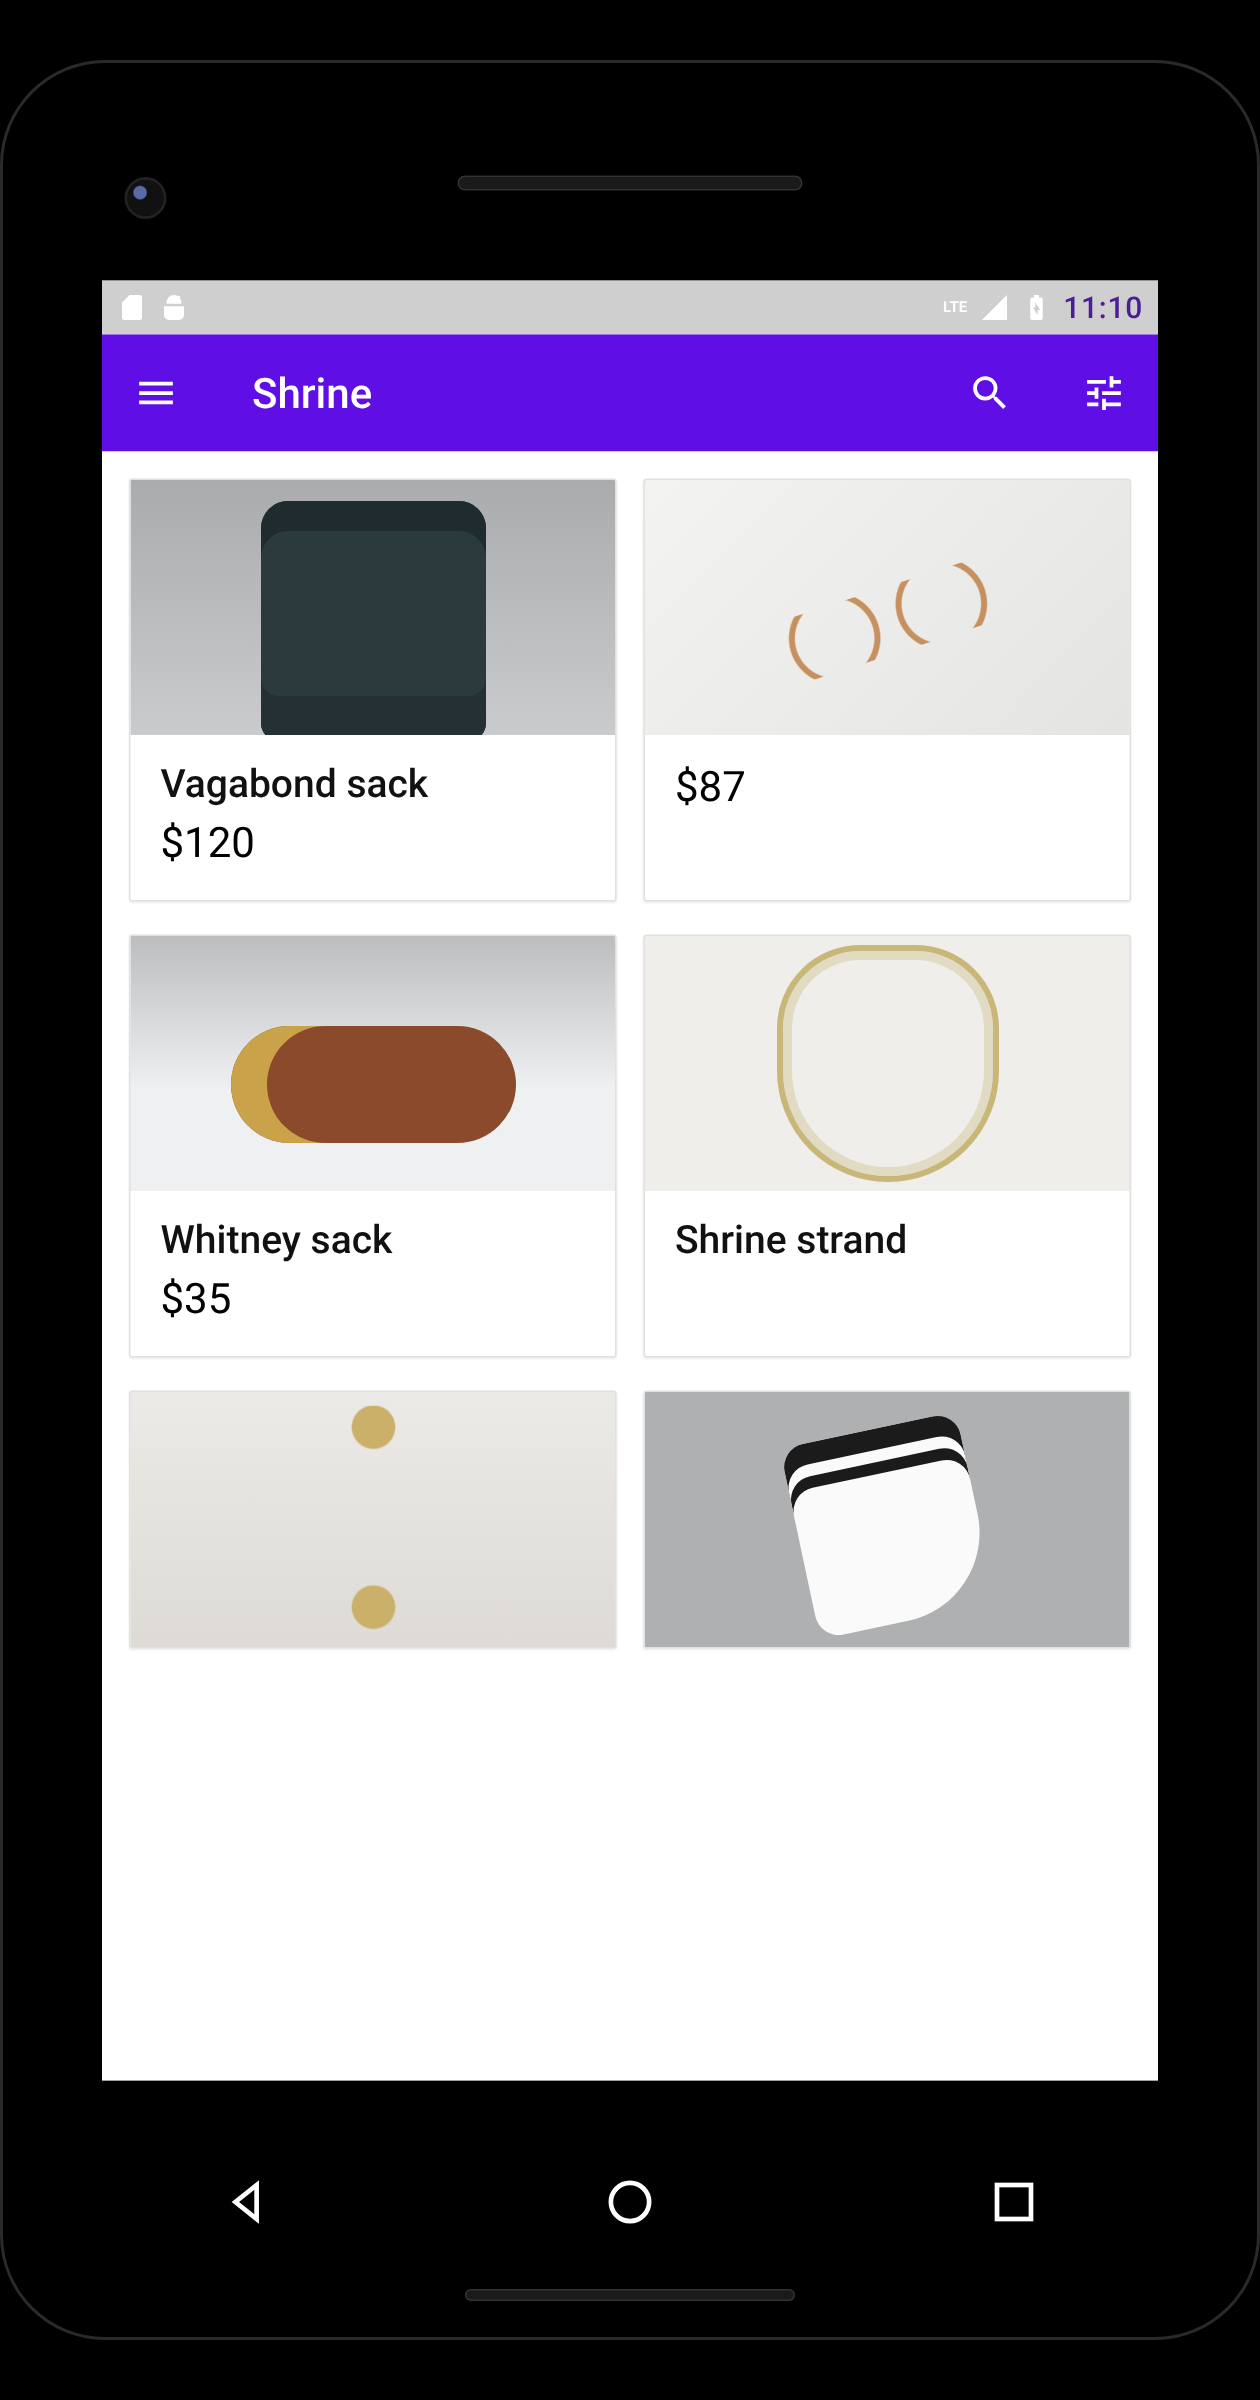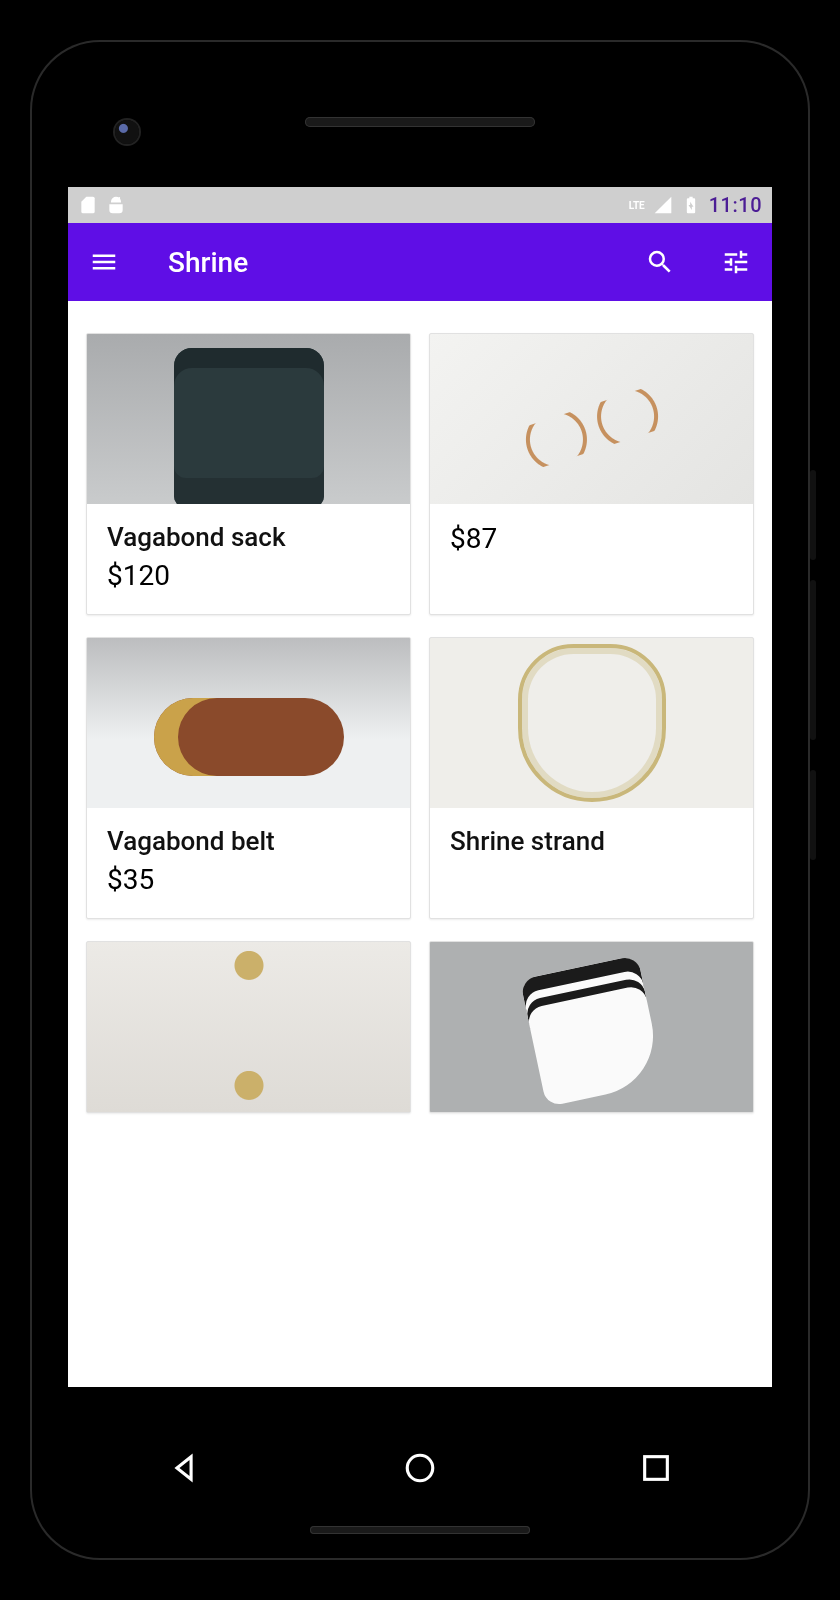--- a/index.html
+++ b/index.html
@@ -8,21 +8,21 @@
     font-family: Roboto, "Helvetica Neue", Arial, sans-serif;
     width: 840px;
     height: 1600px;
     overflow: hidden;
   }
   .device-frame {
     position: absolute;
     left: 50%;
     top: 50%;
     transform: translate(-50%, -50%);
-    width: 780px;
+    width: 840px;
     height: 1520px;
     background: #000;
     border-radius: 70px;
     box-shadow: 0 0 0 2px #2a2a2a inset, 0 30px 80px rgba(0,0,0,0.6);
     display: flex;
     flex-direction: column;
     align-items: center;
     padding: 55px 26px 55px;
   }
   
@@ -95,21 +95,20 @@
   .content {
     flex:1;
     background:#fff;
     overflow:hidden;
     padding: 18px;
   }
   .grid {
     display:grid;
     grid-template-columns: 1fr 1fr;
     gap: 22px 18px;
-    margin-top: 14px;
   }
   .card {
     background:#fff;
     border:1px solid #e1e1e1;
     border-radius:2px;
     box-shadow: 0 1px 2px rgba(0,0,0,0.08);
     overflow:hidden;
     display:flex;
     flex-direction:column;
   }
@@ -237,21 +236,21 @@
             </div>
             <div class="body">
               <div class="price">$87</div>
             </div>
           </div>
           <div class="card">
             <div class="img p-belt">
               <div class="bg-grad"></div>
             </div>
             <div class="body">
-              <div class="name">Vagabond belt</div>
+              <div class="name">Whitney sack</div>
               <div class="price">$35</div>
             </div>
           </div>
           <div class="card">
             <div class="img p-strand">
               <div class="bg-grad"></div>
             </div>
             <div class="body">
               <div class="name">Shrine strand</div>
             </div>

